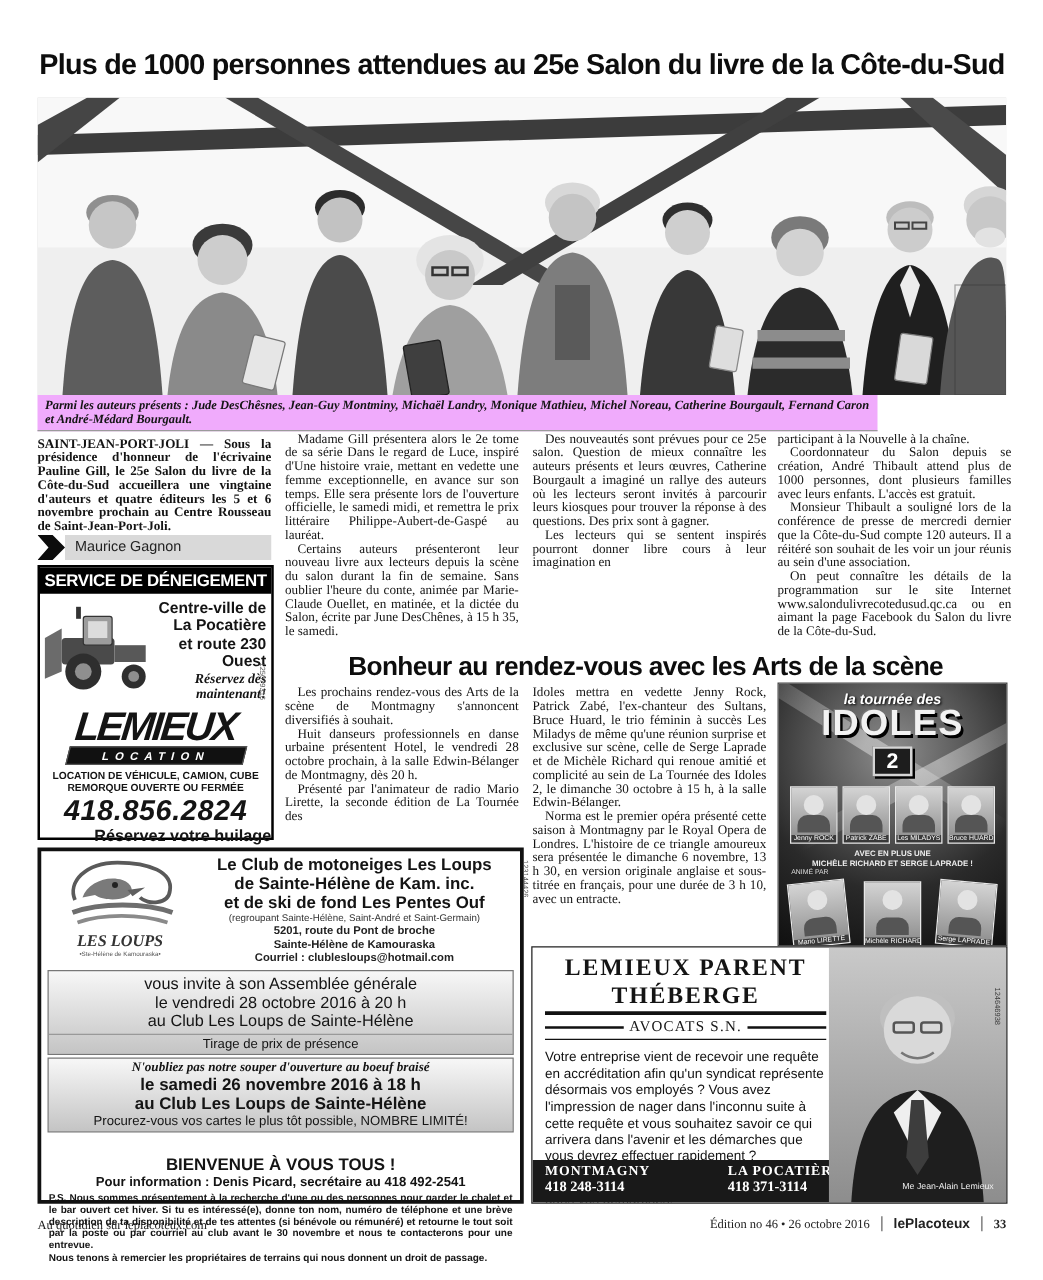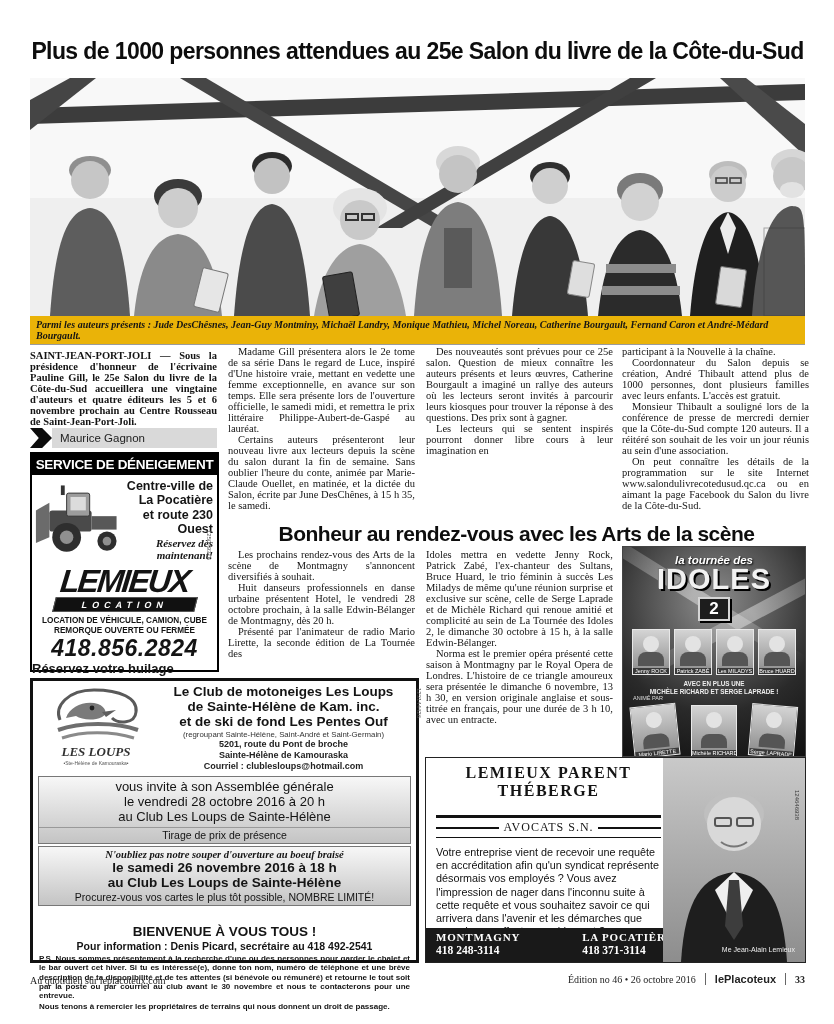--- a/index.html
+++ b/index.html
@@ -6,21 +6,21 @@
   .page{position:relative;width:834px;height:1024px;background:#fff;margin:0 auto;
         font-family:"Liberation Serif",serif;color:#141414;overflow:hidden;}
   .abs{position:absolute;}
 
   
   .main-headline{left:30px;top:38px;width:775px;text-align:center;
     font-family:"Liberation Sans",sans-serif;font-weight:bold;font-size:23px;
     letter-spacing:-0.6px;color:#0d0d0d;}
   .photo{left:30px;top:78px;width:775px;height:238px;background:#e8e8e8;overflow:hidden;}
   .photo svg{display:block;width:100%;height:100%;}
-  .photo-caption{left:30px;top:316px;width:775px;background:#eab308;
+  .photo-caption{left:30px;top:316px;width:672px;background:#f0abfc;
     border-bottom:1px solid #9b9b9b;font-style:italic;font-weight:600;
     font-size:10px;padding:3px 6px;box-sizing:border-box;}
 
   
   .col{width:187px;font-size:10.5px;line-height:1.05;text-align:justify;}
   .col p{margin:0;text-indent:10px;}
   .col p.noind{text-indent:0;}
   .lead{font-weight:bold;}
   .byline{left:30px;top:428px;width:187px;height:20px;display:flex;align-items:stretch;}
   .byline .arrow{width:22px;background:#0c0c0c;
@@ -44,21 +44,21 @@
   .lx-res{position:absolute;right:4px;top:62px;width:100px;text-align:right;
     font-style:italic;font-weight:bold;font-size:11px;font-family:"Liberation Serif",serif;}
   .lx-brand{text-align:center;font-style:italic;font-weight:900;font-size:32px;
     letter-spacing:-2px;line-height:0.9;transform:skewX(-6deg);}
   .lx-locbar{margin:1px auto 0;width:140px;background:#111;color:#fff;
     font-weight:bold;font-size:9px;letter-spacing:5px;text-align:center;
     transform:skewX(-14deg);padding:2px 0 1px;border:1px solid #555;}
   .lx-sub{font-weight:bold;font-size:8.2px;text-align:center;line-height:1.2;margin-top:4px;}
   .lx-phone{font-style:italic;font-weight:900;font-size:23px;text-align:center;
     letter-spacing:0.5px;line-height:1;margin-top:2px;}
-  .lx-huilage{font-weight:bold;font-size:13px;text-align:left;margin-top:1px;}
+  .lx-huilage{font-weight:bold;font-size:13px;text-align:right;margin-top:1px;}
 
   
   .ad-club{left:30px;top:678px;width:389px;height:285px;border:3px solid #111;
     box-sizing:border-box;background:#fff;font-family:"Liberation Sans",sans-serif;}
   .club-top{display:flex;padding:3px 4px 2px;}
   .club-logo{width:118px;text-align:center;}
   .club-logo svg{width:100px;height:62px;}
   .club-logo-name{font-style:italic;font-weight:bold;font-size:13px;
     font-family:"Liberation Serif",serif;color:#333;margin-top:-6px;}
   .club-logo-sub{font-size:5px;color:#555;}
@@ -77,22 +77,22 @@
   .club-welcome{font-weight:bold;font-size:13.5px;text-align:center;margin-top:18px;}
   .club-info{font-weight:bold;font-size:10.5px;text-align:center;margin-top:1px;}
   .club-ps{padding:2px 6px 0;font-weight:bold;font-size:8px;line-height:1.18;text-align:justify;}
   .club-ps2{padding:1px 6px 0;font-weight:bold;font-size:8px;text-align:left;}
 
   
   .ad-av{left:425px;top:757px;width:381px;height:206px;border:1px solid #222;
     box-sizing:border-box;background:#fff;overflow:hidden;
     font-family:"Liberation Sans",sans-serif;}
   .av-head{width:225px;margin:6px 0 0 10px;text-align:center;}
-  .av-firm{font-family:"Liberation Serif",serif;font-weight:bold;font-size:16px;
-    letter-spacing:1.5px;border-bottom:3px solid #111;padding-bottom:15px;}
+  .av-firm{font-family:"Liberation Serif",serif;font-weight:bold;font-size:19px;
+    letter-spacing:1.5px;border-bottom:3px solid #111;padding-bottom:1px;}
   .av-subrow{display:flex;align-items:center;gap:4px;margin-top:2px;
     border-bottom:1px solid #111;padding-bottom:2px;}
   .av-subrow .line{flex:1;height:2px;background:#111;}
   .av-type{font-family:"Liberation Serif",serif;font-size:12px;letter-spacing:1px;}
   .av-body{width:230px;margin:8px 0 0 10px;font-size:10.8px;line-height:1.22;color:#111;}
   .av-body p{margin:0 0 9px;}
   .av-photo{position:absolute;right:0;top:0;width:142px;height:204px;}
   .av-photo svg{display:block;width:100%;height:100%;}
   .av-bar{position:absolute;left:0;bottom:0;width:100%;height:34px;background:#191919;
     color:#fff;display:flex;gap:62px;padding:3px 0 0 10px;box-sizing:border-box;}

